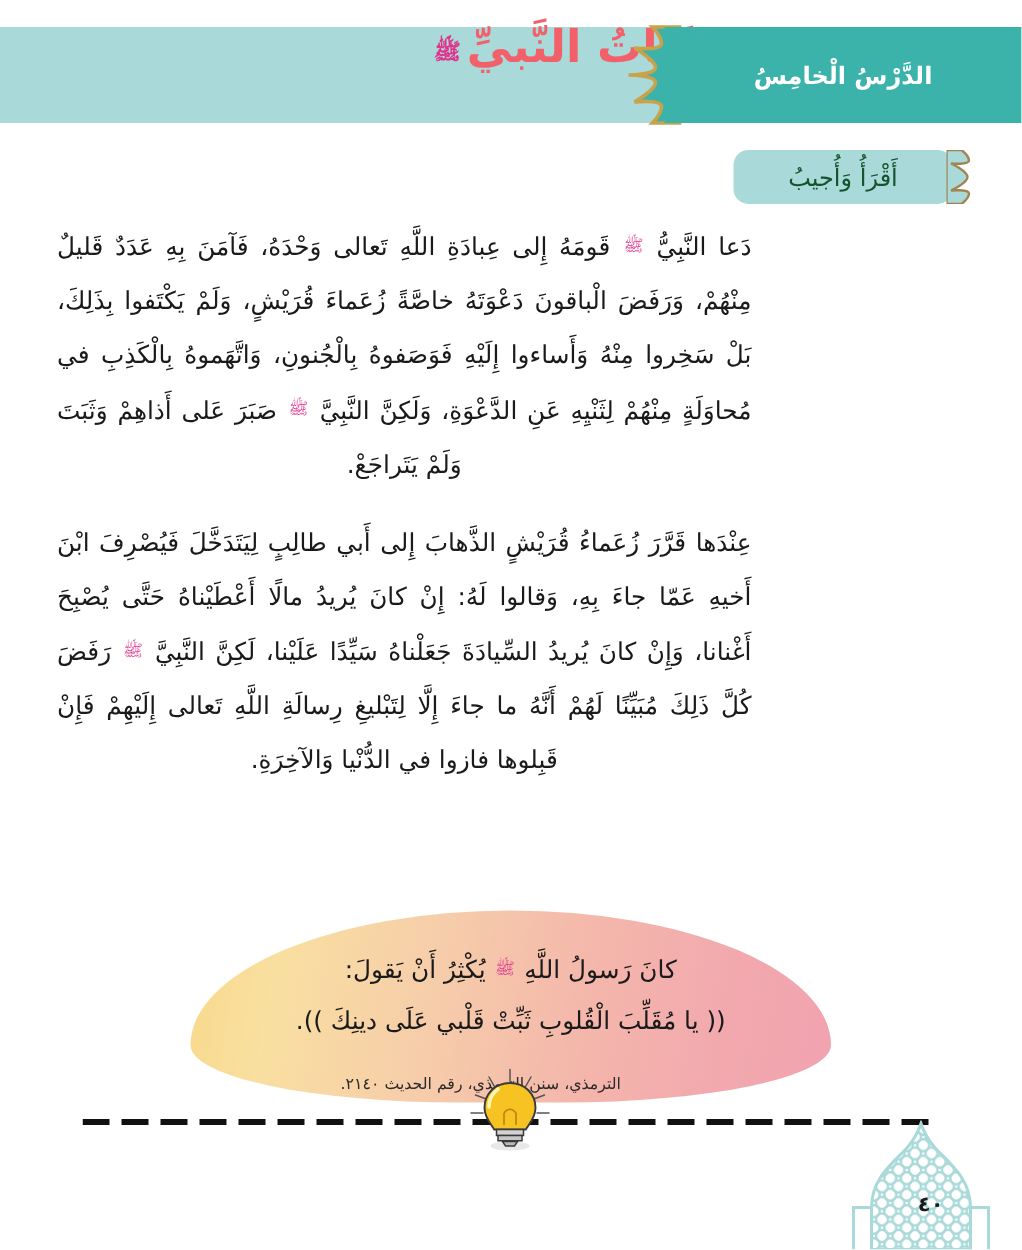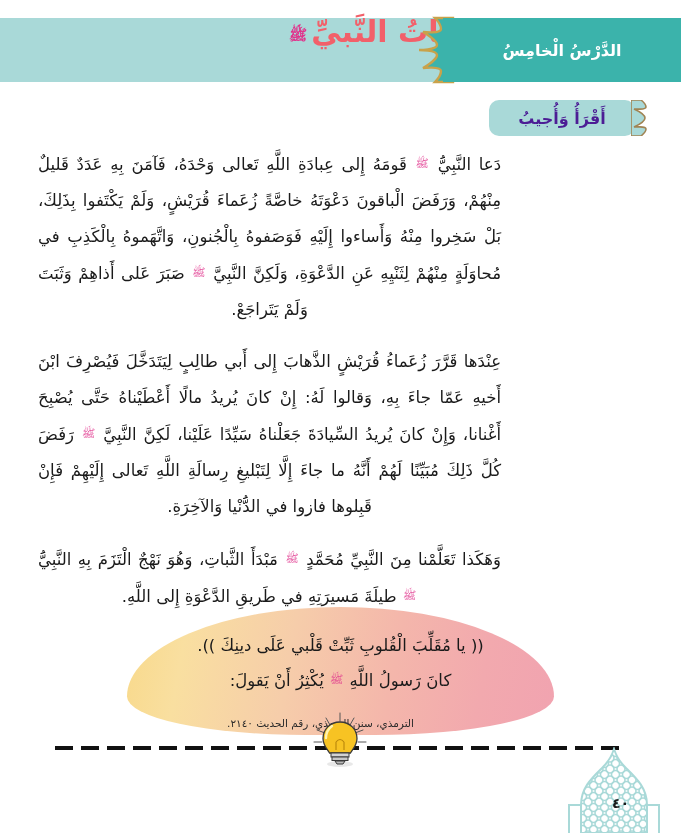--- a/index.html
+++ b/index.html
@@ -54,21 +54,21 @@
     width:176px;height:36px;
   }
   .badge-body{
     position:absolute;right:22px;top:0;
     width:146px;height:36px;
     background:#a9d9d8;
     border-radius:10px;
     display:flex;align-items:center;justify-content:center;
   }
   .badge-text{
-    color:#4c1d95;font-size:16px;font-weight:bold;white-space:nowrap;
+    color:#14532d;font-size:16px;font-weight:normal;white-space:nowrap;
   }
   .badge-notch{position:absolute;right:0;top:0;width:26px;height:36px;}
 
   
   .content{
     position:absolute;left:0;top:146px;width:545px;
   }
   .para{
     margin:0 44px 16px 38px;
     font-size:16.5px;
@@ -160,28 +160,27 @@
                C14,22 3,27 3,27 C3,27 15,26 15,29 C15,32 10,36 10,36 L0,36 Z" fill="#a9d9d8" stroke="#a08454" stroke-width="1.6"></path>
     </svg>
   </div>
 
   <div class="content">
 
     <p class="para"><span>دَعا النَّبِيُّ </span><span class="salla">ﷺ</span><span> قَومَهُ إِلى عِبادَةِ اللَّهِ تَعالى وَحْدَهُ، فَآمَنَ بِهِ عَدَدٌ قَليلٌ مِنْهُمْ، وَرَفَضَ الْباقونَ دَعْوَتَهُ خاصَّةً زُعَماءَ قُرَيْشٍ، وَلَمْ يَكْتَفوا بِذَلِكَ، بَلْ سَخِروا مِنْهُ وَأَساءوا إِلَيْهِ فَوَصَفوهُ بِالْجُنونِ، وَاتَّهَموهُ بِالْكَذِبِ في مُحاوَلَةٍ مِنْهُمْ لِثَنْيِهِ عَنِ الدَّعْوَةِ، وَلَكِنَّ النَّبِيَّ </span><span class="salla">ﷺ</span><span> صَبَرَ عَلى أَذاهِمْ وَثَبَتَ وَلَمْ يَتَراجَعْ.</span></p>
 
     <p class="para p2"><span>عِنْدَها قَرَّرَ زُعَماءُ قُرَيْشٍ الذَّهابَ إِلى أَبي طالِبٍ لِيَتَدَخَّلَ فَيُصْرِفَ ابْنَ أَخيهِ عَمّا جاءَ بِهِ، وَقالوا لَهُ: إِنْ كانَ يُريدُ مالًا أَعْطَيْناهُ حَتَّى يُصْبِحَ أَغْنانا، وَإِنْ كانَ يُريدُ السِّيادَةَ جَعَلْناهُ سَيِّدًا عَلَيْنا، لَكِنَّ النَّبِيَّ </span><span class="salla">ﷺ</span><span> رَفَضَ كُلَّ ذَلِكَ مُبَيِّنًا لَهُمْ أَنَّهُ ما جاءَ إِلَّا لِتَبْليغِ رِسالَةِ اللَّهِ تَعالى إِلَيْهِمْ فَإِنْ قَبِلوها فازوا في الدُّنْيا وَالآخِرَةِ.</span></p>
 
-    <p class="para"><span>وَهَكَذا تَعَلَّمْنا مِنَ النَّبِيِّ مُحَمَّدٍ </span><span class="salla">ﷺ</span><span> مَبْدَأَ الثَّباتِ، وَهُوَ نَهْجٌ الْتَزَمَ بِهِ النَّبِيُّ </span><span class="salla">ﷺ</span><span> طيلَةَ مَسيرَتِهِ في طَريقِ الدَّعْوَةِ إِلى اللَّهِ.</span></p>
 
   </div>
 
   <div class="hadith">
     <div class="hadith-inner">
+      <div class="hadith-line"><span>كانَ رَسولُ اللَّهِ </span><span class="salla">ﷺ</span><span> يُكْثِرُ أَنْ يَقولَ:</span></div>
       <div class="hadith-line">(( يا مُقَلِّبَ الْقُلوبِ ثَبِّتْ قَلْبي عَلَى دينِكَ )).</div>
-      <div class="hadith-line"><span>كانَ رَسولُ اللَّهِ </span><span class="salla">ﷺ</span><span> يُكْثِرُ أَنْ يَقولَ:</span></div>
     </div>
     <div class="hadith-src">الترمذي، سنن الترمذي، رقم الحديث ٢١٤٠.</div>
   </div>
 
   <svg class="divider" viewBox="0 0 572 4" preserveAspectRatio="none">
     <line x1="0" y1="2" x2="572" y2="2" stroke="#111111" stroke-width="4" stroke-dasharray="18 8" stroke-linecap="butt"></line>
   </svg>
 
   <svg class="bulb" viewBox="0 0 60 56">
     <g stroke="#555" stroke-width="1" stroke-linecap="round" fill="none">

